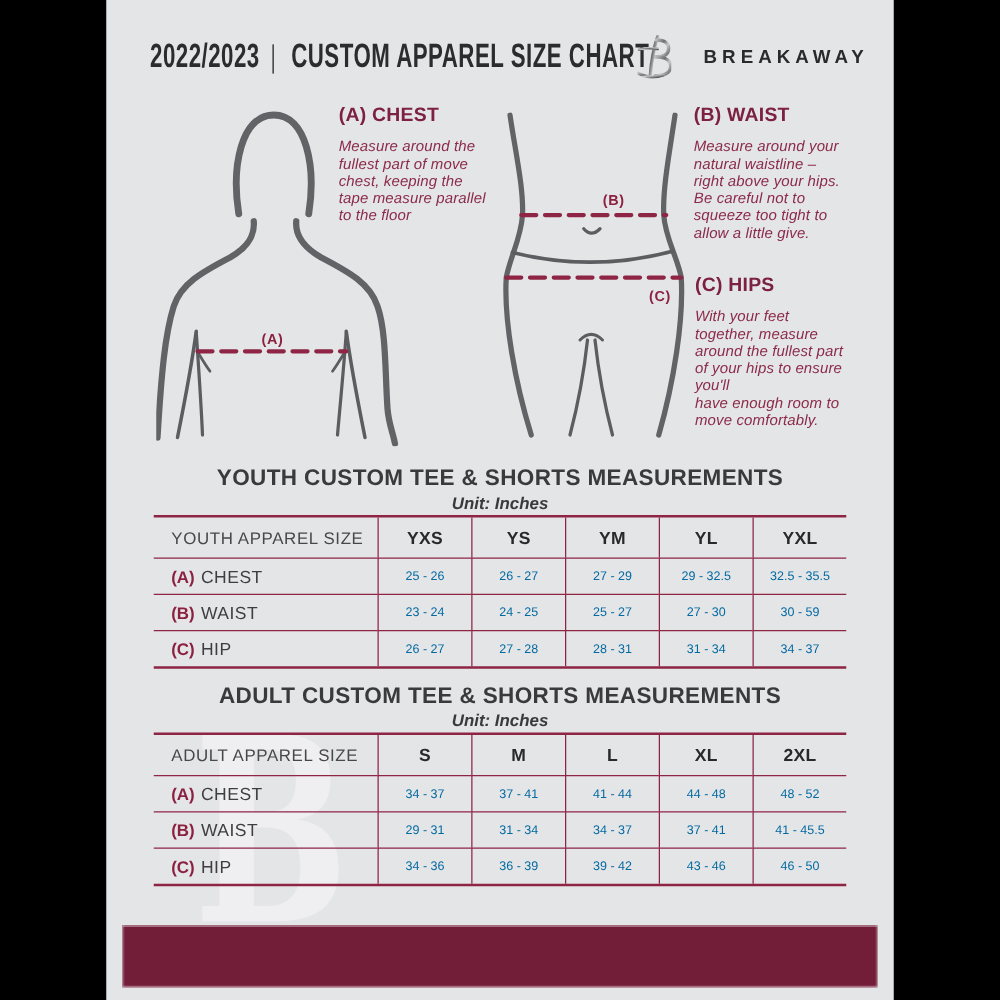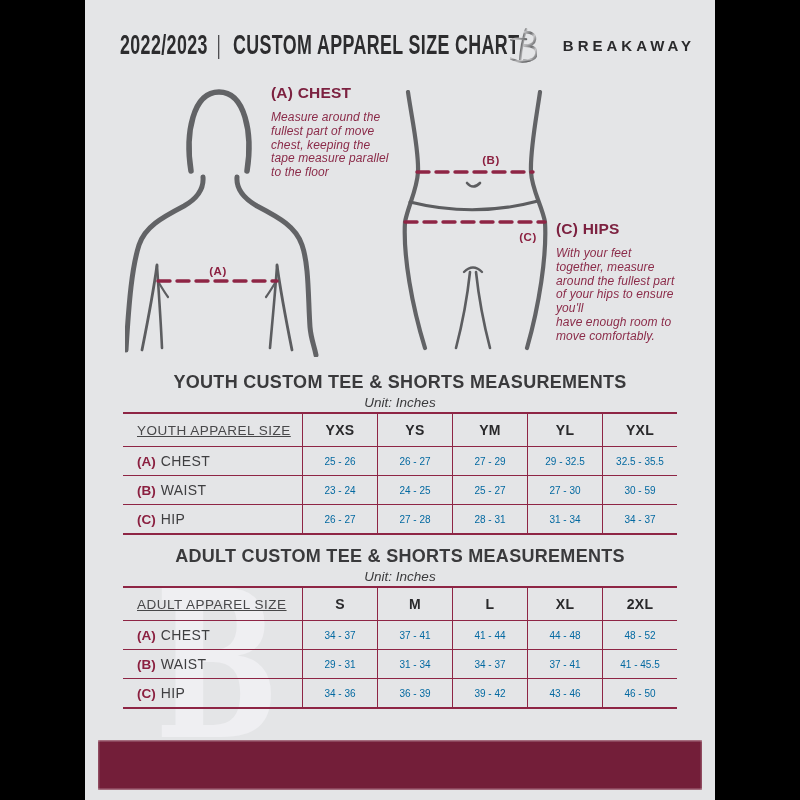--- a/index.html
+++ b/index.html
@@ -59,39 +59,39 @@
     margin:0; font-size:12px; font-style:italic; line-height:13.8px;
     color:#8b2b49; white-space:pre; letter-spacing:0.1px;
   }
   .instr-a { left:176px; top:84px;margin-left:10px; }
   .instr-b { left:470px; top:84px; }
   .instr-c { left:471px; top:220px; }
 
   
   .tbl-caption { position:absolute; left:0; width:100%; text-align:center; z-index:2; }
   .tbl-title { font-size:18px; font-weight:700; letter-spacing:0.3px; color:#3a3a3c; }
-  .tbl-unit  { font-size:13.5px; font-style:italic; color:#3a3a3c; margin-top:2px; }
+  .tbl-unit  { font-size:13.5px; font-style:italic; color:#3a3a3c; margin-top:2px;font-weight:bold; }
   .youth-caption { top:372px; }
   .adult-caption { top:546px; }
 
   
   .size-table {
     position:absolute; left:38px; width:554px; z-index:2;
     display:grid; grid-template-columns:179px repeat(5,1fr);
     border-top:2px solid #8e2545; border-bottom:2px solid #8e2545;
   }
   .youth-table { top:412px; }
   .adult-table { top:586px; }
   .size-table > div { display:flex; align-items:center; justify-content:center; }
   .size-table > div:not(:nth-child(6n+1)) { border-left:1.5px solid #8e2545; }
   .size-table > div:nth-child(n+7) { border-top:1.5px solid #8e2545; }
   .size-table .th { height:32px; }
   .size-table .td { height:29px; }
   .lblcell { justify-content:flex-start !important; padding-left:14px; }
-  .hdr-label { font-size:13.5px; letter-spacing:0.5px; color:#48484a;text-decoration:underline; }
+  .hdr-label { font-size:13.5px; letter-spacing:0.5px; color:#48484a; }
   .hdr-size  { font-size:14px; font-weight:700; color:#29292b; letter-spacing:0.3px; }
   .row-key   { font-weight:700; color:#8b2040; font-size:13.5px; margin-right:5px; }
   .row-name  { font-size:14px; color:#3e3e40; letter-spacing:0.4px; }
   .val       { font-size:10px; color:#0369a1; }
 
   
   .footer-bar {
     position:absolute; left:13px; top:740px; width:604px; height:50px;
     background:#731e39; z-index:2;
     box-shadow: inset 0 1.5px 0 rgba(255,255,255,.35), inset 0 -1.5px 0 rgba(255,255,255,.35),
@@ -164,20 +164,29 @@
 
     <section class="instr instr-a">
       <h3><span>(A)</span> <span>CHEST</span></h3>
       <p>Measure around the
 fullest part of move
 chest, keeping the
 tape measure parallel
 to the floor</p>
     </section>
 
+    <section class="instr instr-b">
+      <h3><span>(B)</span> <span>WAIST</span></h3>
+      <p>Measure around your
+natural waistline –
+right above your hips.
+Be careful not to
+squeeze too tight to
+allow a little give.</p>
+    </section>
 
     <section class="instr instr-c">
       <h3><span>(C)</span> <span>HIPS</span></h3>
       <p>With your feet
 together, measure
 around the fullest part
 of your hips to ensure
 you'll
 have enough room to
 move comfortably.</p>

